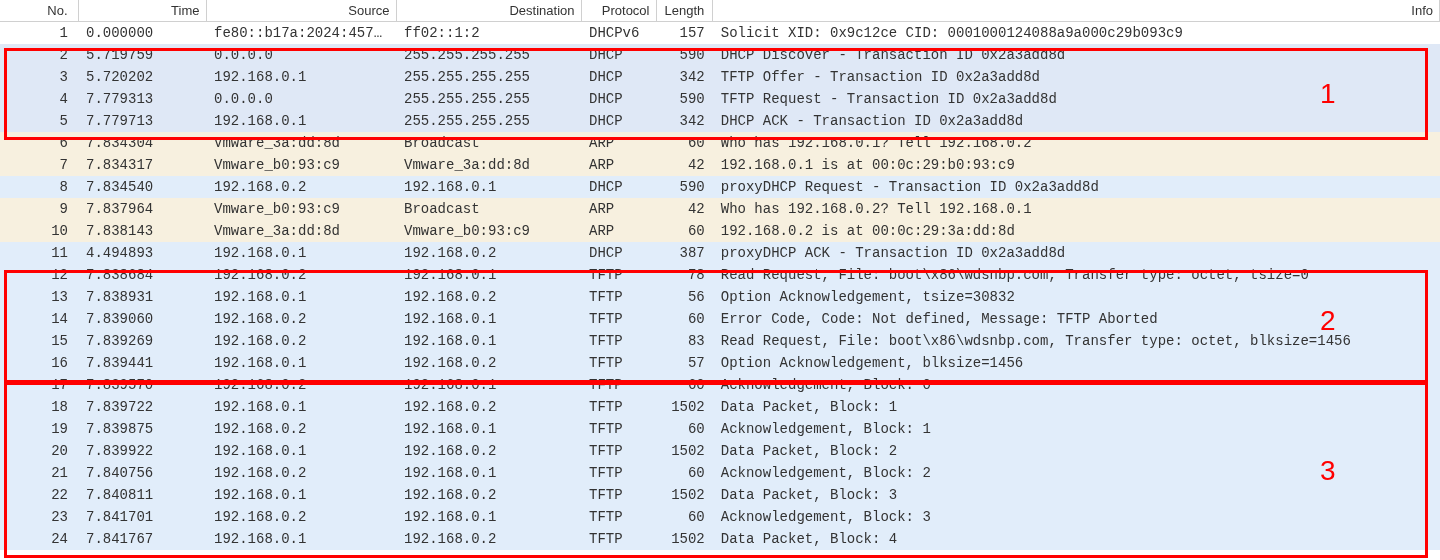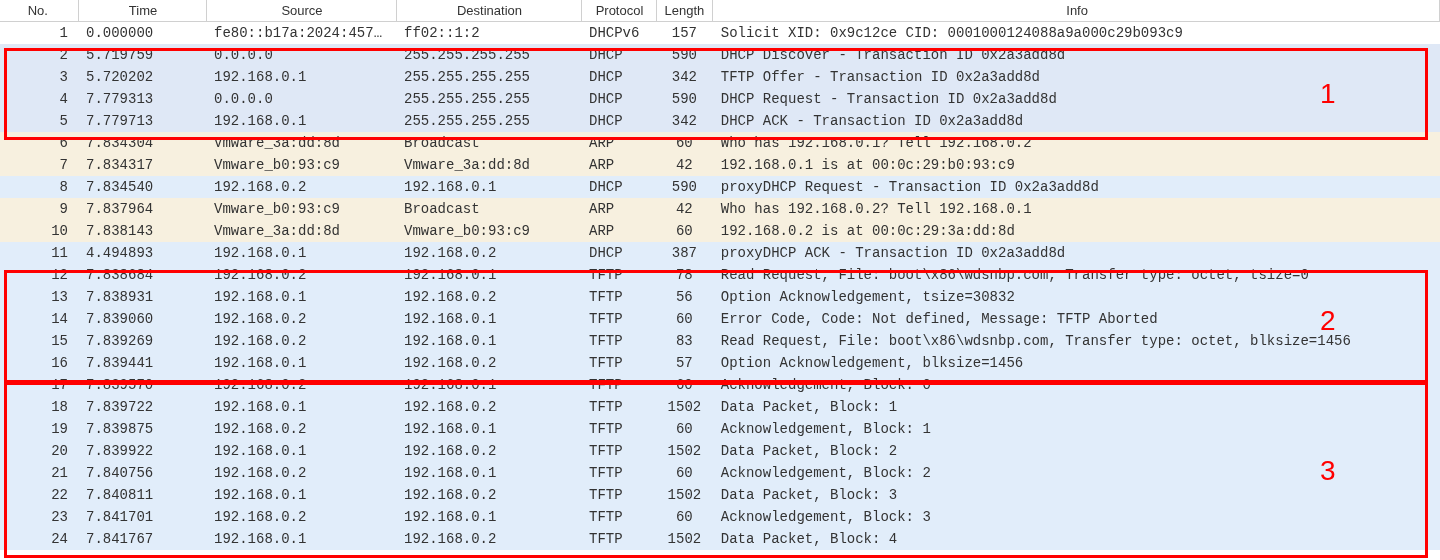--- a/index.html
+++ b/index.html
@@ -14,41 +14,41 @@
   }
   .packet-table {
     width: 100%;
     border-collapse: collapse;
     position: relative;
   }
   .packet-table th {
     font-family: "Segoe UI", Arial, sans-serif;
     font-weight: 400;
     font-size: 13px;
-    text-align: center;
+    text-align: right;
     background: #ffffff;
     border-right: 1px solid #d0d0d0;
     border-bottom: 1px solid #d0d0d0;
     padding: 3px 6px 3px 8px;
     color: #333;
     white-space: nowrap;
   }
   .packet-table td {
     padding: 2px 4px 2px 8px;
     white-space: nowrap;
     overflow: hidden;
     height: 22px;
     line-height: 18px;
   }
   .col-no     { width: 78px;  text-align: right; padding-right: 10px !important;}
   .col-time   { width: 128px; margin-left: 30px; }
   .col-src    { width: 190px; overflow: hidden; text-overflow: ellipsis;}
   .col-dst    { width: 185px; }
   .col-proto  { width: 75px;  }
-  .col-len    { width: 56px;  text-align: center; padding-right: 8px !important;}
+  .col-len    { width: 56px;  text-align: right; padding-right: 8px !important;}
   .col-info   { width: auto;  }
 
   tr.bg-white  td { background: #ffffff; }
   tr.bg-blue   td { background: #dfe8f6; }
   tr.bg-beige  td { background: #f7f0df; }
   tr.bg-ltblue td { background: #e1edfa; }
 
   .annot-wrap {
     position: absolute;
     top: 0; left: 0;
@@ -113,21 +113,21 @@
           <td class="col-len">342</td>
           <td class="col-info">TFTP Offer    - Transaction ID 0x2a3add8d</td>
         </tr>
         <tr class="bg-blue">
           <td class="col-no">4</td>
           <td class="col-time">7.779313</td>
           <td class="col-src">0.0.0.0</td>
           <td class="col-dst">255.255.255.255</td>
           <td class="col-proto">DHCP</td>
           <td class="col-len">590</td>
-          <td class="col-info">DHCP Request  - Transaction ID 0x2a3add8d</td>
+          <td class="col-info">TFTP Request  - Transaction ID 0x2a3add8d</td>
         </tr>
         <tr class="bg-blue">
           <td class="col-no">5</td>
           <td class="col-time">7.779713</td>
           <td class="col-src">192.168.0.1</td>
           <td class="col-dst">255.255.255.255</td>
           <td class="col-proto">DHCP</td>
           <td class="col-len">342</td>
           <td class="col-info">DHCP ACK      - Transaction ID 0x2a3add8d</td>
         </tr>

